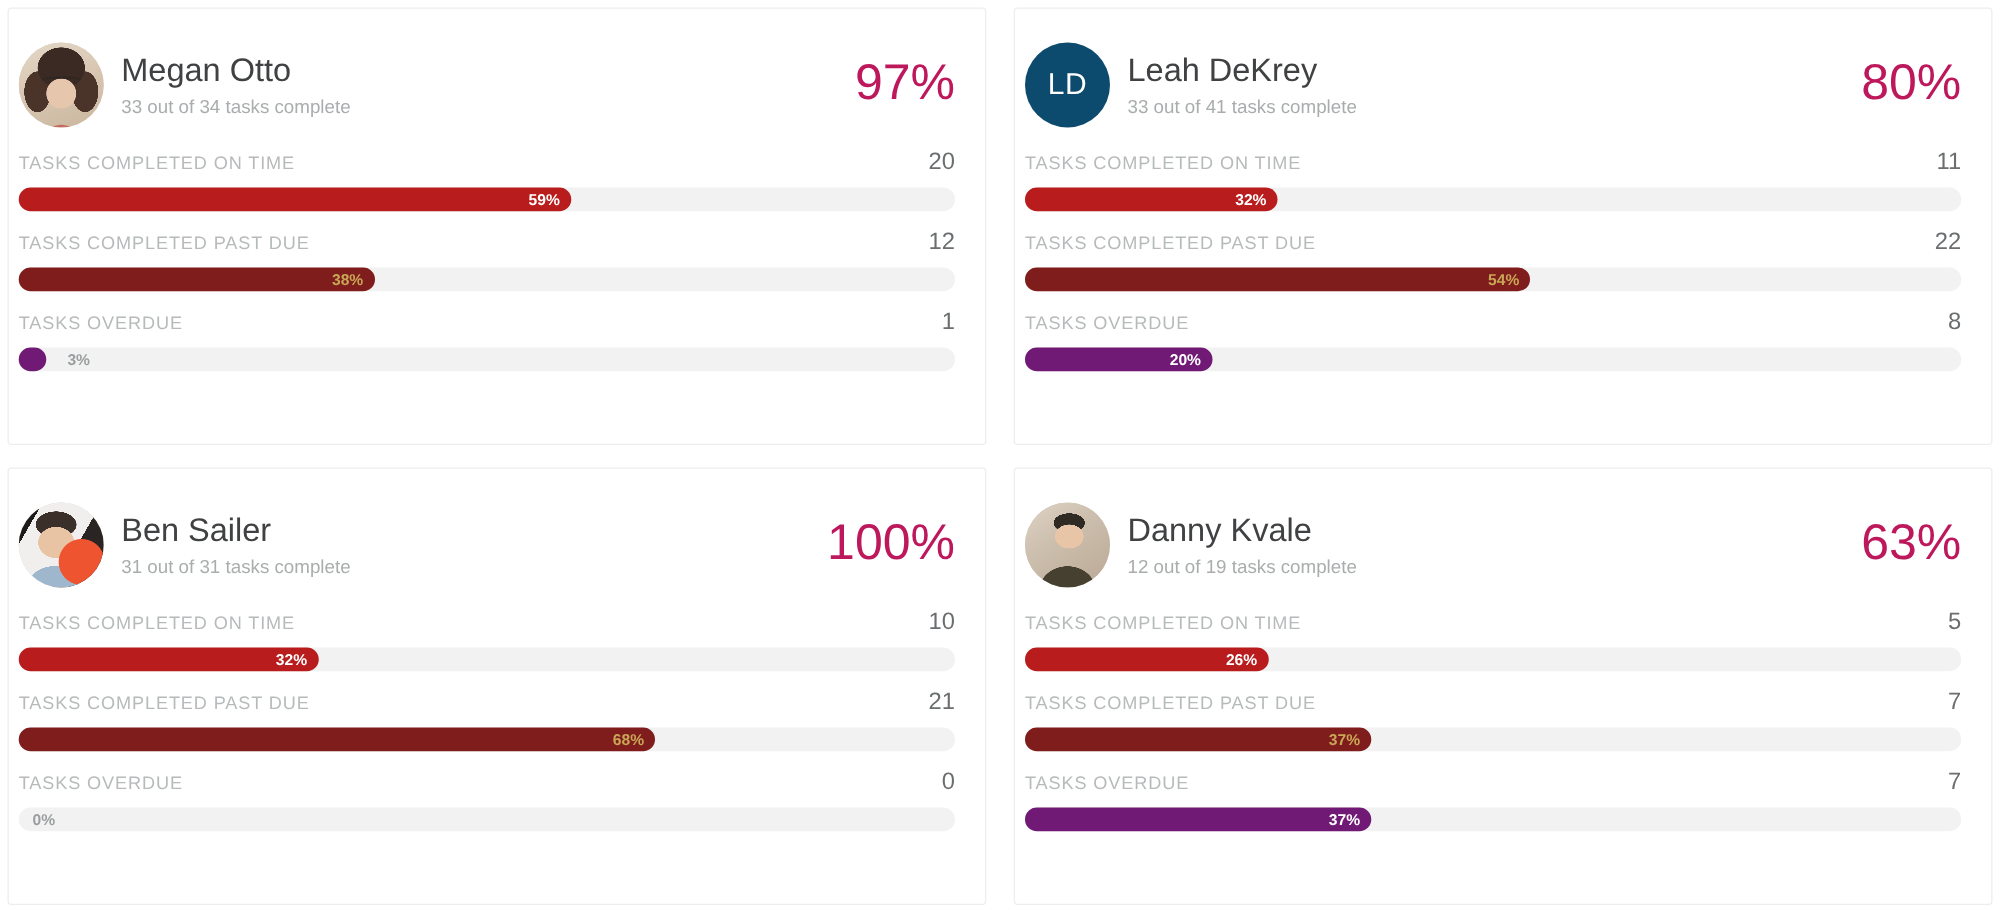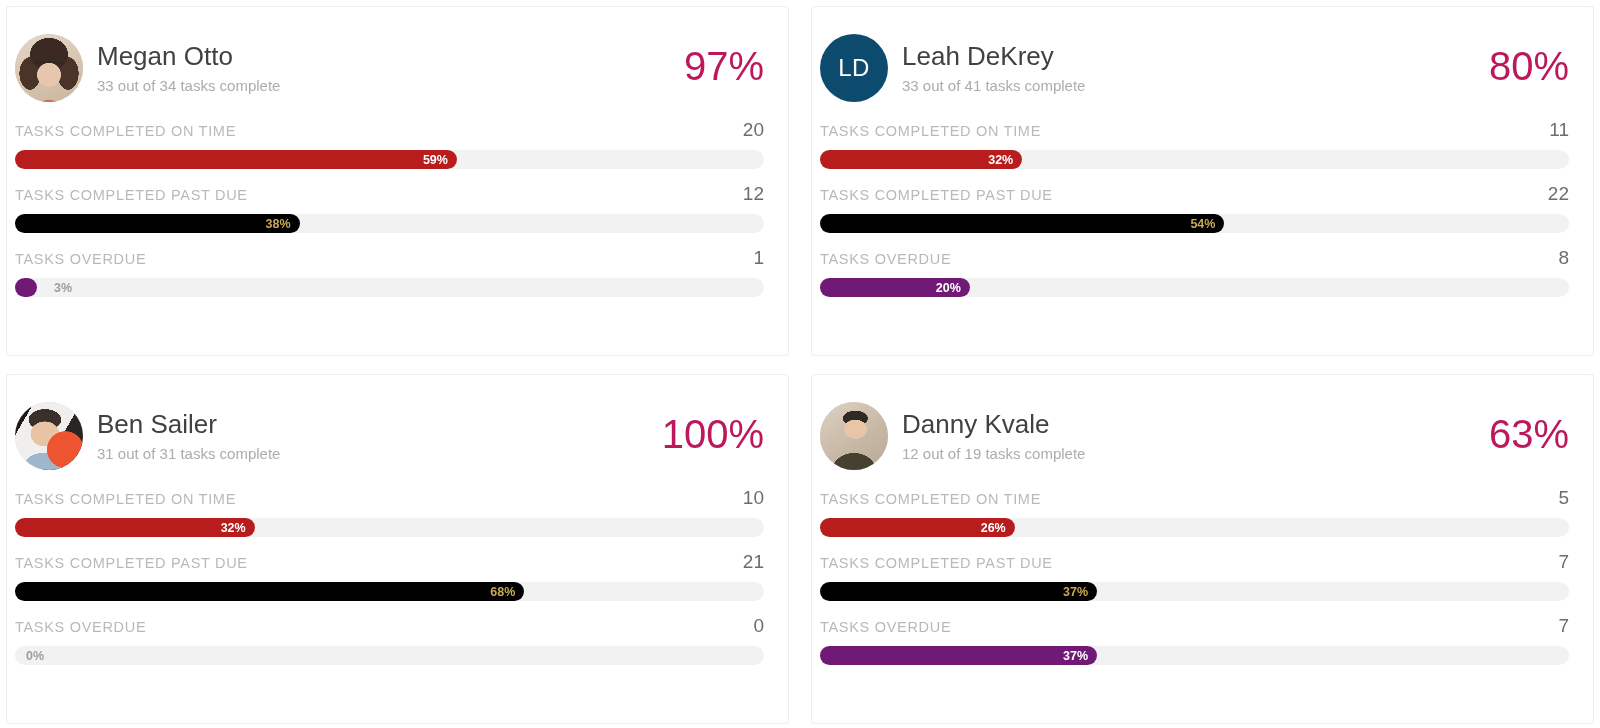--- a/index.html
+++ b/index.html
@@ -154,21 +154,21 @@
     background: #f2f2f2;
     overflow: visible;
   }
   .fill {
     position: absolute;
     left: 0; top: 0; bottom: 0;
     border-radius: 10px;
     min-width: 0;
   }
   .fill.ontime { background: #b91c1c; }
-  .fill.pastdue { background: #000000; }
+  .fill.pastdue { background: #7f1d1d; }
   .fill.overdue { background: #701a75; }
 
   .fill-pct {
     position: absolute;
     right: 9px;
     top: 50%;
     transform: translateY(-50%);
     font-size: 12.5px;
     font-weight: bold;
     white-space: nowrap;

